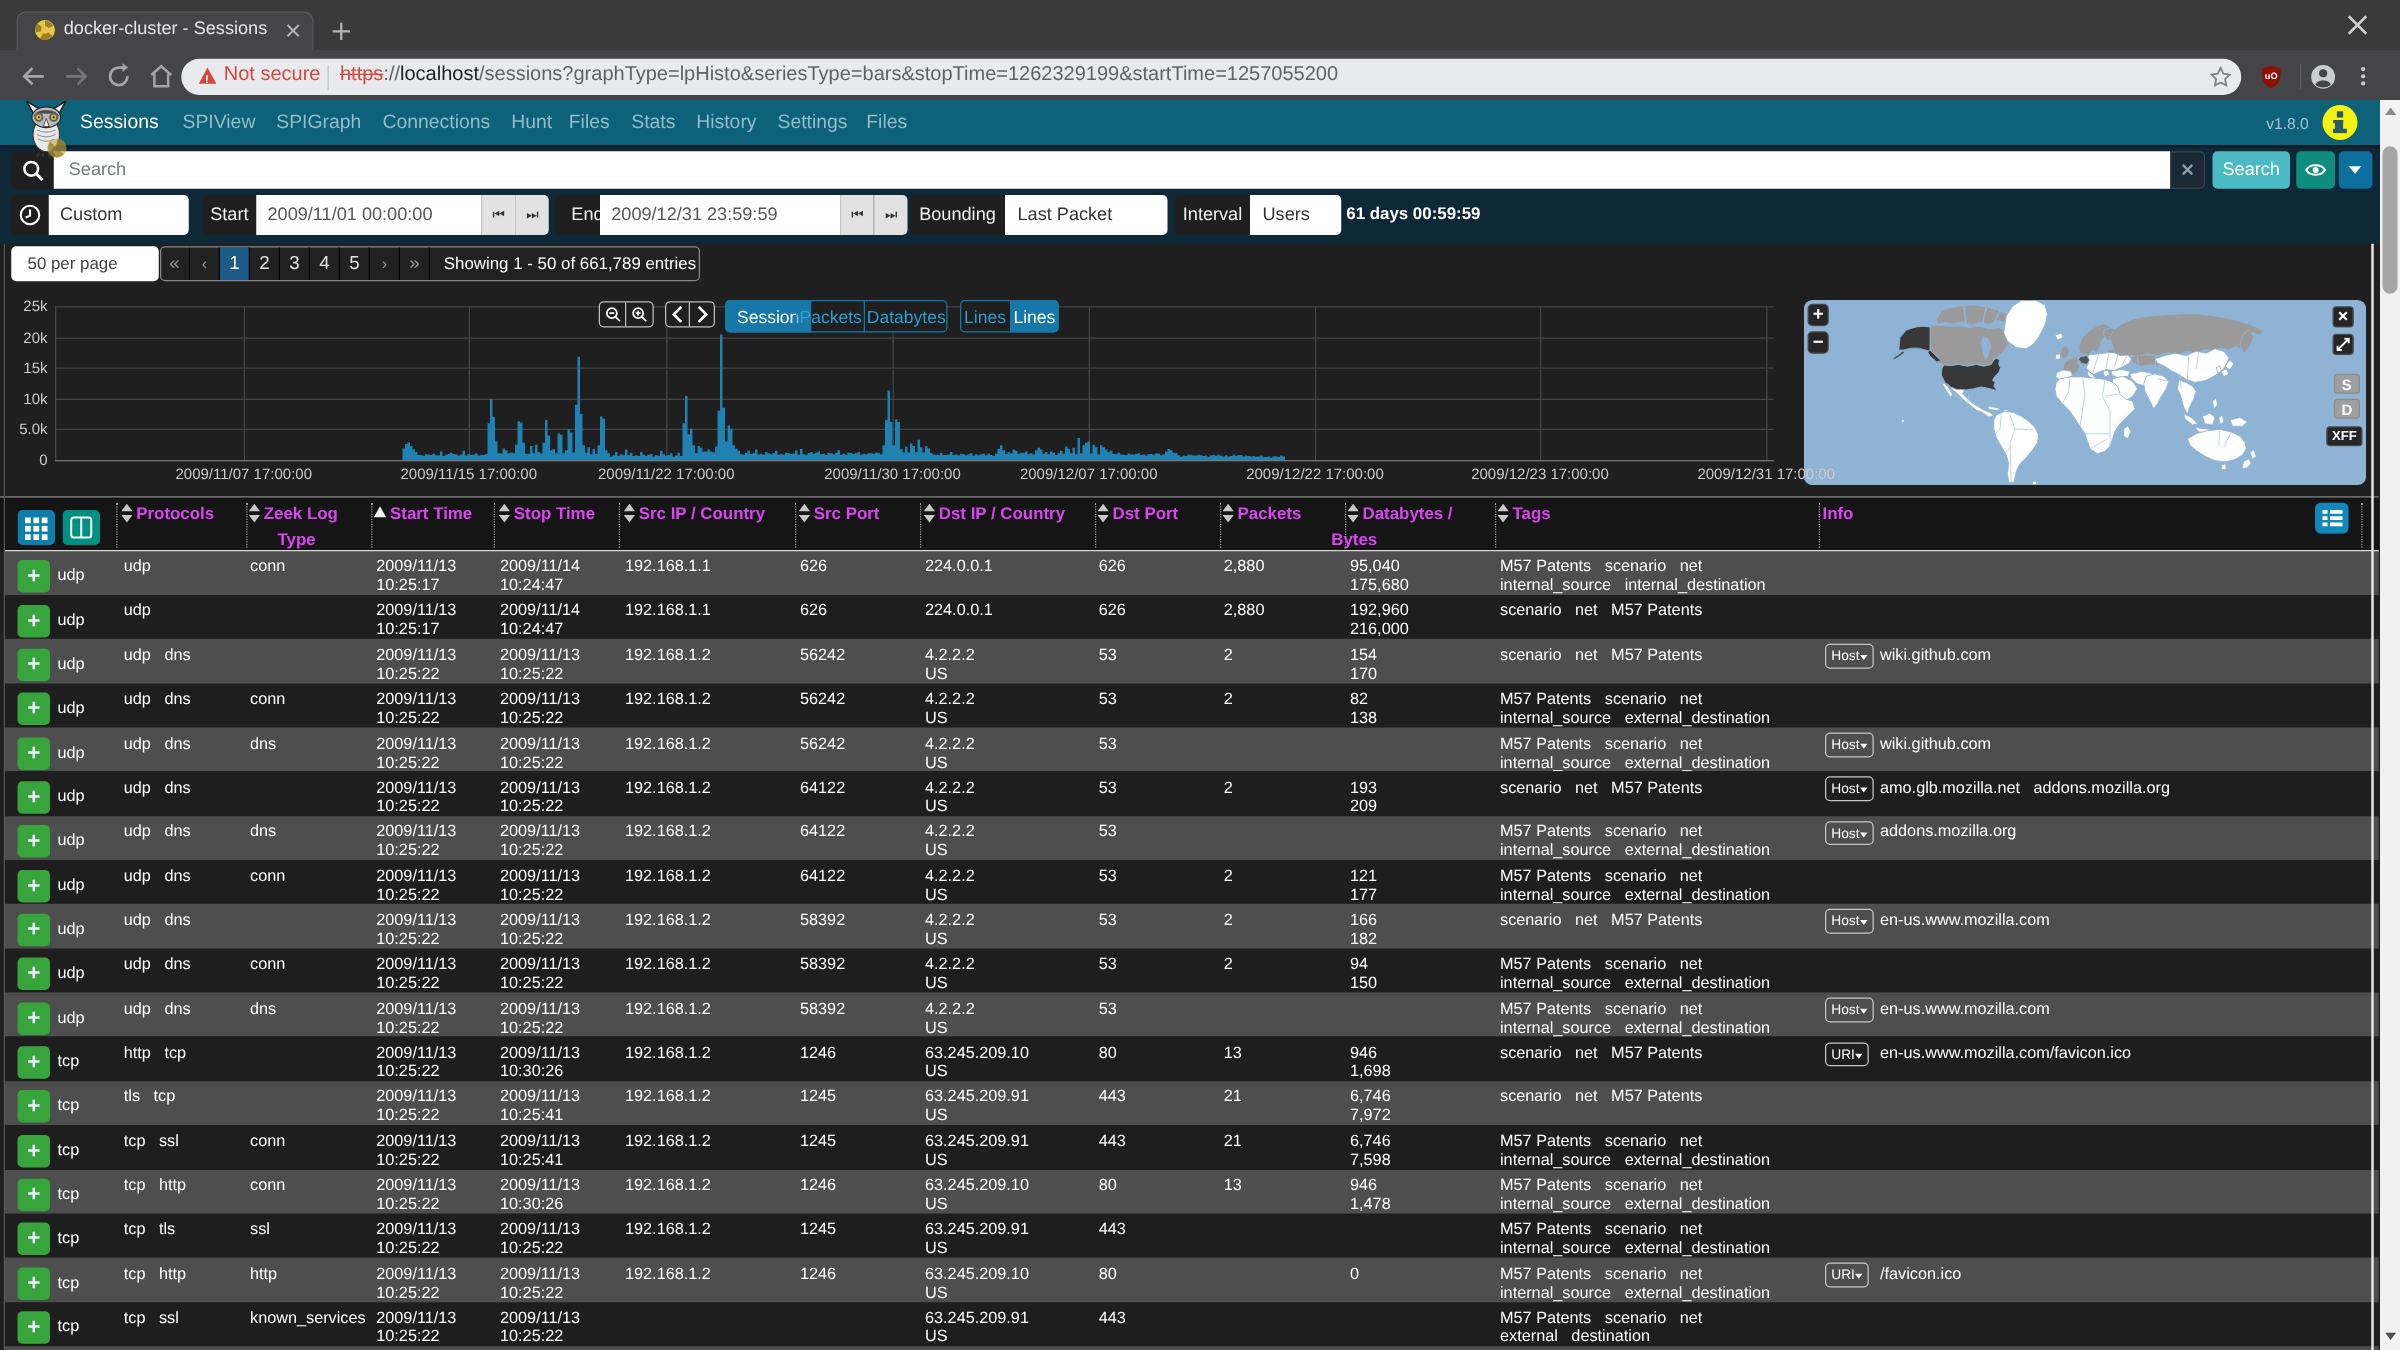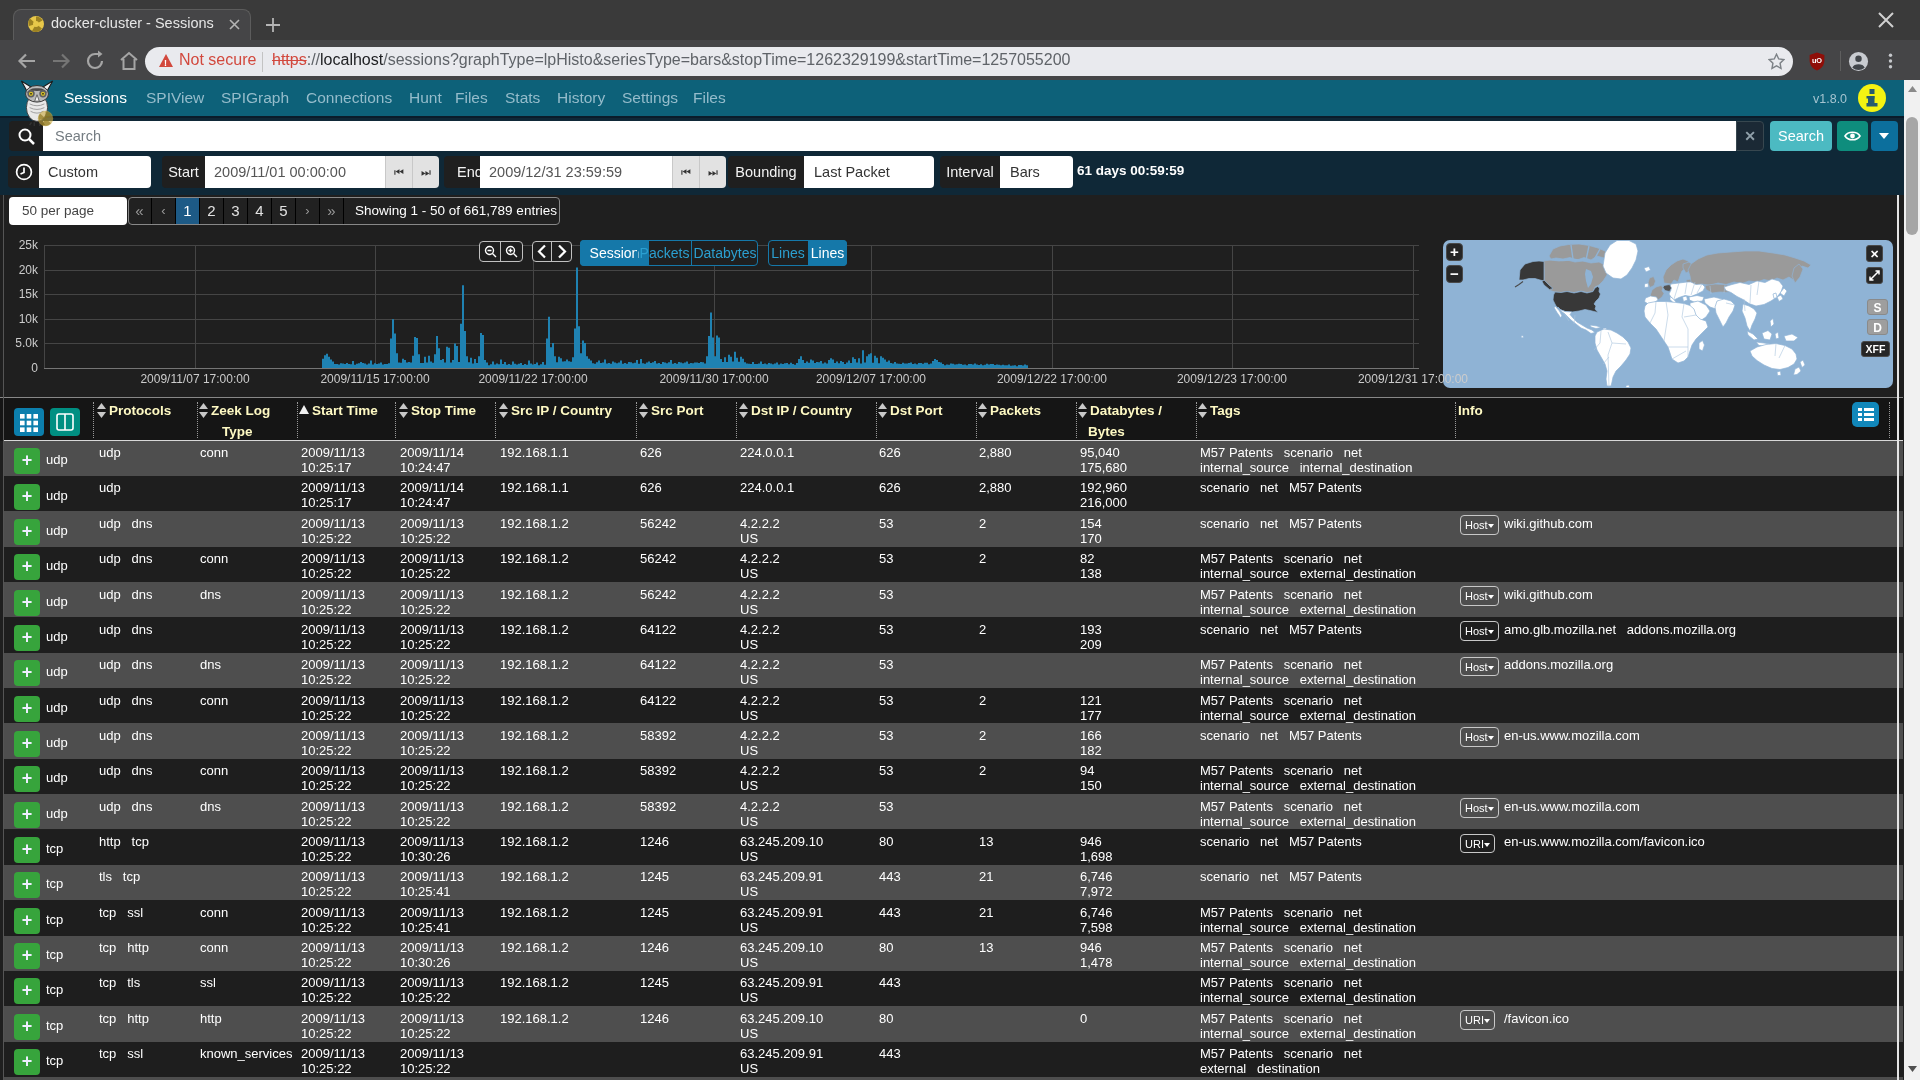--- a/index.html
+++ b/index.html
@@ -65,21 +65,21 @@
 .xlab { top:372px; width:140px; text-align:center; font-size:12px; color:#ccc; z-index:5; }
 
 #map { left:1443px; top:240px; width:450px; height:148px; border-radius:7px; overflow:hidden; z-index:4; }
 .mbtn { background:#262626; border:1px solid #4a4a4a; border-radius:3px; color:#fff;
   text-align:center; z-index:6; }
 .mgray { background:#9e9e9e; border:1px solid #8a8a8a; border-radius:3px; color:#fff;
   text-align:center; z-index:6; font-weight:bold; }
 
 #thead { left:0; top:397px; width:1903px; height:44px; background:#151515;
   border-top:1px solid #888; }
-.hl { font-size:13.5px; font-weight:bold; color:#fef9c3; white-space:pre; }
+.hl { font-size:13.5px; font-weight:bold; color:#d946ef; white-space:pre; }
 .hsep { top:402px; width:1px; height:36px; border-left:1px dotted #999; }
 #whiteline { left:4px; top:439.5px; width:1899px; height:2px; background:#d8d8d8; }
 .rl { left:4px; width:1899px; background:#4e4e4e; }
 .rd { left:4px; width:1899px; background:#1e1e1e; }
 .cl { font-size:13px; color:#fff; white-space:pre; height:15px; line-height:15px; }
 .plus { left:14px; width:26px; height:26px; background:#37a43c; border-radius:4px;
   color:#eef; font-size:18px; font-weight:bold; text-align:center; line-height:24px; }
 .ibtn { left:1460px; height:19.5px; border:1px solid #c8c8c8; border-radius:4px;
   color:#fff; font-size:11px; padding:3px 14px 0 4px; }
 .ibtn .caret { position:absolute; right:4px; top:8px; width:0; height:0;
@@ -224,21 +224,21 @@
 <div class="tinput" style="left:205px;width:180px;line-height:32px;padding-left:9px">2009/11/01 00:00:00</div>
 <div class="tstep" style="left:385px;border-left:1px solid #c8c8c8">⏮</div>
 <div class="tstep" style="left:412px;border-left:1px solid #c8c8c8;border-radius:0 4px 4px 0">⏭</div>
 <div class="tlab" style="left:444px;width:52px;line-height:32px">End</div>
 <div class="tinput" style="left:480px;width:192px;line-height:32px;padding-left:9px">2009/12/31 23:59:59</div>
 <div class="tstep" style="left:672px;border-left:1px solid #c8c8c8">⏮</div>
 <div class="tstep" style="left:699px;border-left:1px solid #c8c8c8;border-radius:0 4px 4px 0">⏭</div>
 <div class="tlab" style="left:728px;width:76px;line-height:32px">Bounding</div>
 <div class="tinput" style="left:804px;width:130px;border-radius:0 4px 4px 0;line-height:32px;padding-left:10px;color:#333">Last Packet</div>
 <div class="tlab" style="left:940px;width:60px;line-height:32px">Interval</div>
-<div class="tinput" style="left:1000px;width:73px;border-radius:0 4px 4px 0;line-height:32px;padding-left:10px;color:#333">Bars</div>
+<div class="tinput" style="left:1000px;width:73px;border-radius:0 4px 4px 0;line-height:32px;padding-left:10px;color:#333">Users</div>
 <div class="abs" style="left:1077px;top:163px;font-size:13.5px;font-weight:bold;color:#fff">61 days 00:59:59</div>
 
 <div class="pgsel">50 per page</div>
 <div id="pager" style="width:432px"></div>
 <div class="pbtn" style="left:128px;top:198px;width:24px;border-radius:4px 0 0 4px;color:#9a9a9a">«</div>
 <div class="pbtn" style="left:152px;top:198px;width:24px;color:#9a9a9a;font-size:13px">‹</div>
 <div class="pbtn pact" style="left:176px;top:198px;width:24px">1</div>
 <div class="pbtn" style="left:200px;top:198px;width:24px">2</div>
 <div class="pbtn" style="left:224px;top:198px;width:24px">3</div>
 <div class="pbtn" style="left:248px;top:198px;width:24px">4</div>
@@ -463,21 +463,21 @@
 <svg class="abs" style="left:978px;top:403px" width="9" height="15">
     <path d="M4.5,0 L9,6 L0,6 Z" fill="#c8c8c8"></path>
     <path d="M4.5,15 L9,9 L0,9 Z" fill="#c8c8c8"></path>
   </svg>
 <div class="hl" style="left:990px;top:403px">Packets</div>
 <svg class="abs" style="left:1078px;top:403px" width="9" height="15">
     <path d="M4.5,0 L9,6 L0,6 Z" fill="#c8c8c8"></path>
     <path d="M4.5,15 L9,9 L0,9 Z" fill="#c8c8c8"></path>
   </svg>
 <div class="hl" style="left:1090px;top:403px">Databytes /</div>
-<div class="hl" style="left:1088px;top:424px">Bytes</div>
+<div class="hl" style="left:1065px;top:424px">Bytes</div>
 <svg class="abs" style="left:1198px;top:403px" width="9" height="15">
     <path d="M4.5,0 L9,6 L0,6 Z" fill="#c8c8c8"></path>
     <path d="M4.5,15 L9,9 L0,9 Z" fill="#c8c8c8"></path>
   </svg>
 <div class="hl" style="left:1210px;top:403px">Tags</div>
 <div class="hl" style="left:1458px;top:403px">Info</div>
 <div class="hsep" style="left:93px"></div>
 <div class="hsep" style="left:197px"></div>
 <div class="hsep" style="left:297px"></div>
 <div class="hsep" style="left:395px"></div>

